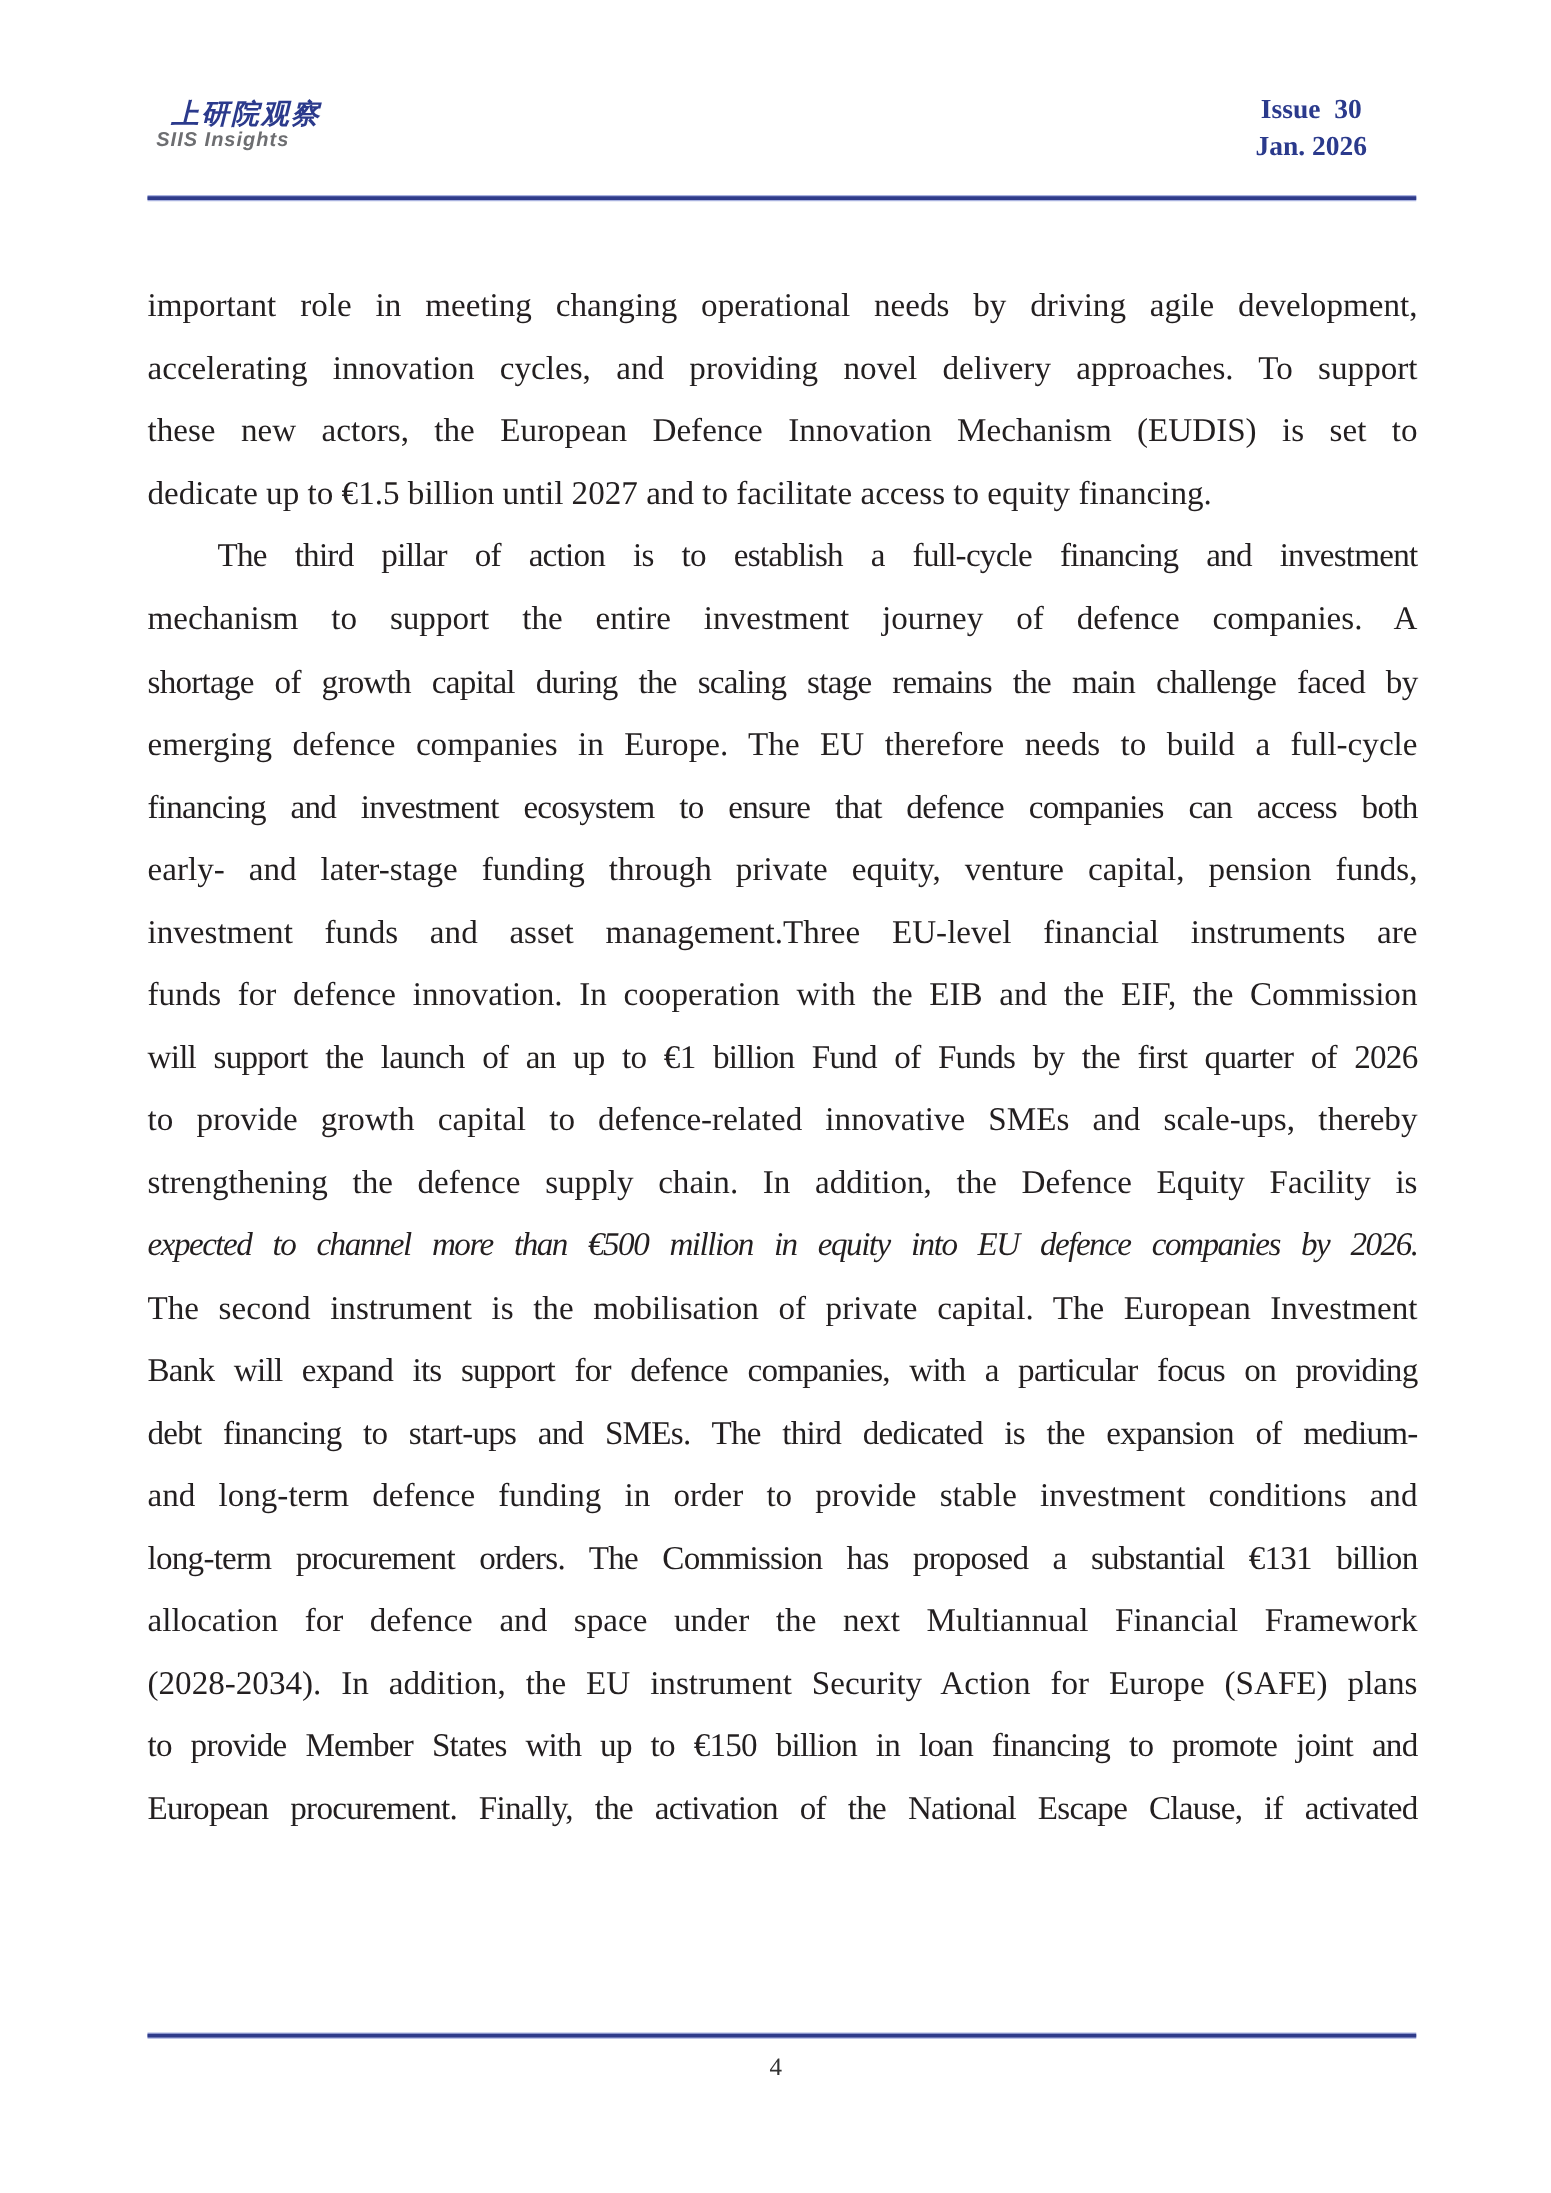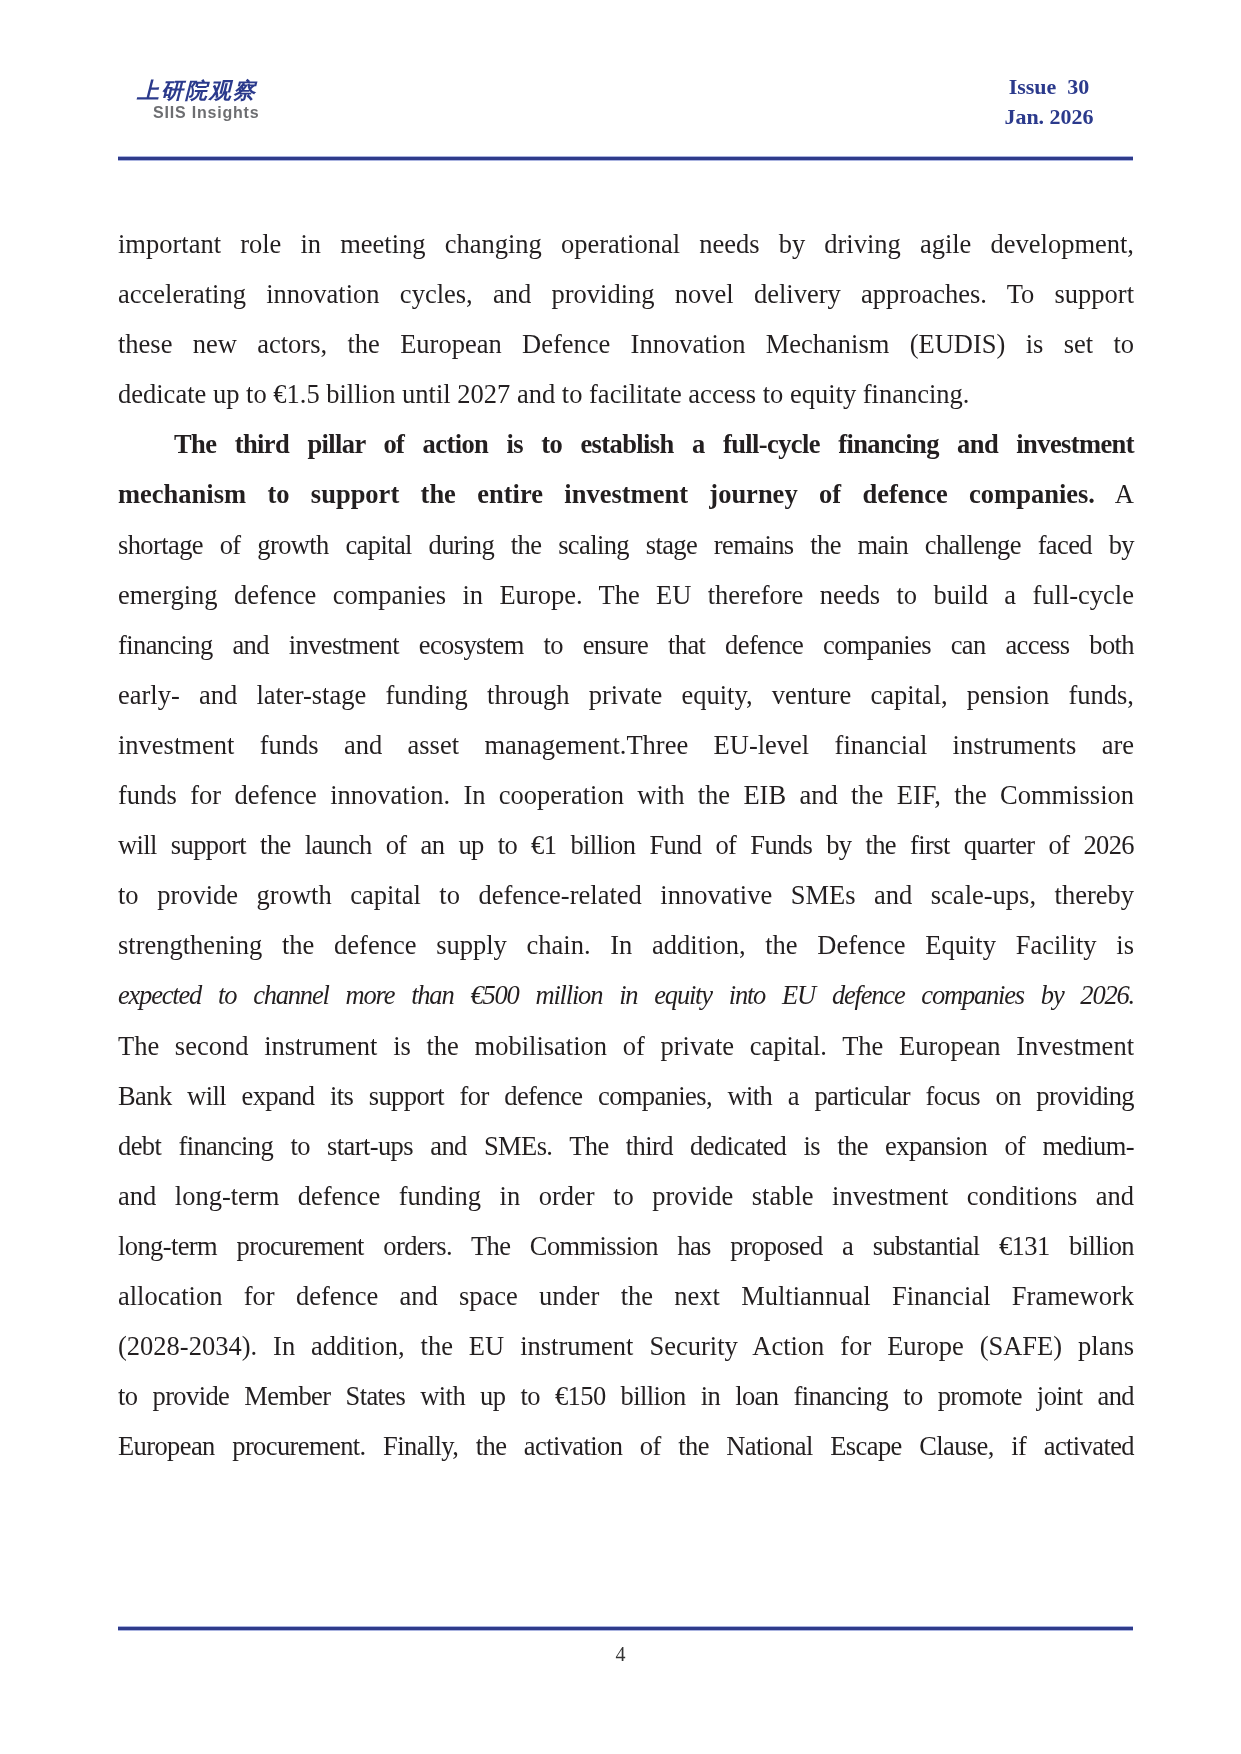--- a/index.html
+++ b/index.html
@@ -5,22 +5,22 @@
   html, body { margin: 0; padding: 0; background: #ffffff; }
   body { width: 1241px; height: 1754px; position: relative; overflow: hidden; }
   .page { position: absolute; left: 0; top: 0; width: 1241px; height: 1436px; background: #fff; }
 
   .logo-cn {
     position: absolute; left: 137px; top: 76px;
     font-family: "DejaVu Serif", serif; font-size: 22px; font-weight: bold; font-style: italic;
     color: #2b3a8c; letter-spacing: 2px; white-space: nowrap;
   }
   .logo-en {
-    position: absolute; left: 153px; top: 104px;
-    font-family: "Liberation Sans", sans-serif; font-size: 16px; font-weight: bold; 
+    position: absolute; left: 125px; top: 104px;
+    font-family: "Liberation Sans", sans-serif; font-size: 16px; font-weight: bold; font-style: italic;
     color: #6d6e71; letter-spacing: 0.8px; white-space: nowrap;
   }
   .issue {
     position: absolute; left: 990px; width: 118px; text-align: center;
     font-family: "Liberation Serif", serif; font-weight: bold; font-size: 22px; color: #2b3a8c;
     white-space: pre;
   }
   .issue.l1 { top: 74px; }
   .issue.l2 { top: 104px; }
 
@@ -34,21 +34,21 @@
   .body-text {
     position: absolute; left: 118px; top: 226px; width: 1016px;
     font-family: "Liberation Serif", serif; font-size: 26.5px; color: #231f20;
   }
   .line {
     height: 50.1px; line-height: 36px; white-space: nowrap;
     text-align: justify; text-align-last: justify;
   }
   .line.last { text-align-last: left; font-family: Liberation Serif, serif; }
   .line.indent { padding-left: 56px; }
-  .line b { font-weight: bold; margin-top: 42px; }
+  .line b { font-weight: normal; margin-top: 42px; }
   .line.cond { letter-spacing: -0.6px; }
   .line.cond2 { letter-spacing: -1.2px; word-spacing: -2px; font-style: italic; }
 
   .page-number {
     position: absolute; left: 0; width: 1241px; top: 1643px; text-align: center;
     font-family: "Liberation Serif", serif; font-size: 20px; color: #333;
   }
 </style>
 </head>
 <body>

